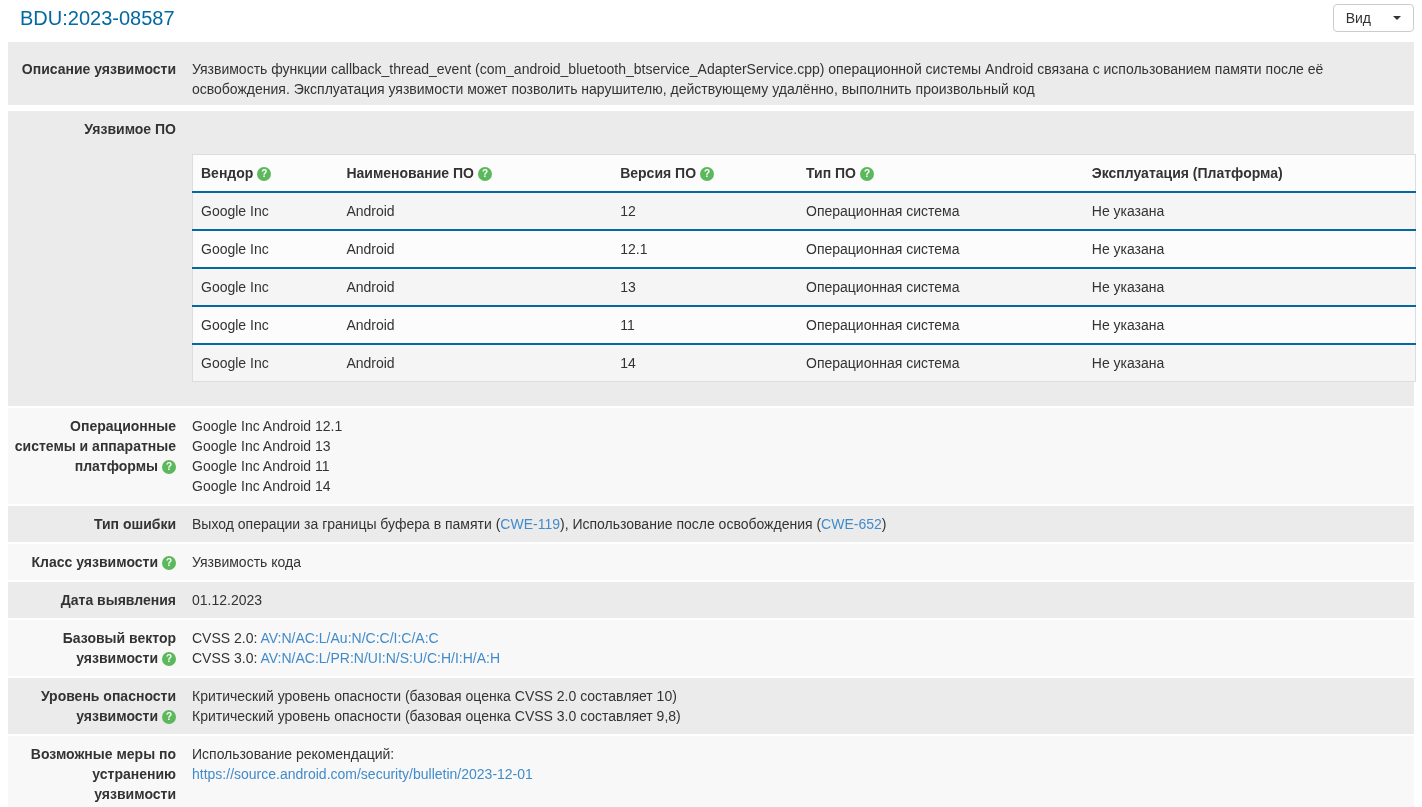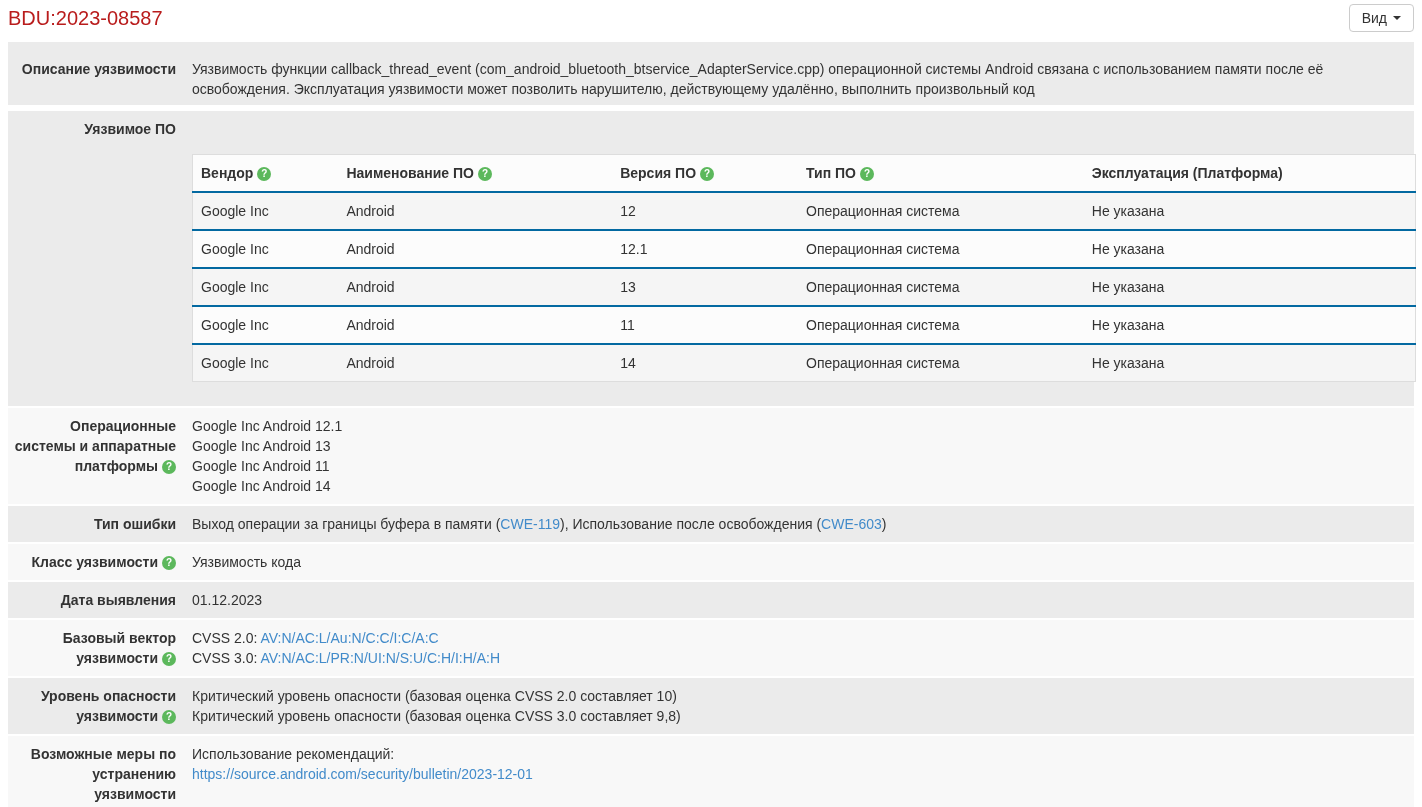--- a/index.html
+++ b/index.html
@@ -15,33 +15,33 @@
   .page-header {
     display: flex;
     justify-content: space-between;
     align-items: flex-start;
     padding: 2px 8px 0 8px;
     height: 40px;
   }
   .page-title {
     font-size: 20px;
     font-weight: 400;
-    margin: 5px 0 0 0;
-    color: #b91c1c;
+    margin: 5px 0 0 12px;
+    color: #0369a1;
   }
   .btn-default {
     background: #fff;
     border: 1px solid #ccc;
     border-radius: 4px;
     padding: 5px 12px;
     font-size: 14px;
     color: #333;
     display: inline-flex;
     align-items: center;
-    gap: 6px;
+    gap: 22px;
     cursor: pointer;
     font-family: "Liberation Sans", sans-serif;
     margin-top: 2px;
   }
   .caret {
     display: inline-block;
     width: 0; height: 0;
     border-left: 4px solid transparent;
     border-right: 4px solid transparent;
     border-top: 4px solid #333;
@@ -191,21 +191,21 @@
         <div class="value-cell">
           <div class="vline">Google Inc Android 12.1</div>
           <div class="vline">Google Inc Android 13</div>
           <div class="vline">Google Inc Android 11</div>
           <div class="vline">Google Inc Android 14</div>
         </div>
       </div>
       <div class="band dark">
         <div class="label-cell">Тип ошибки</div>
         <div class="value-cell">
-          <div class="vline">Выход операции за границы буфера в памяти (<a href="#">CWE-119</a>), Использование после освобождения (<a href="#">CWE-603</a>)</div>
+          <div class="vline">Выход операции за границы буфера в памяти (<a href="#">CWE-119</a>), Использование после освобождения (<a href="#">CWE-652</a>)</div>
         </div>
       </div>
       <div class="band light">
         <div class="label-cell">Класс уязвимости<span class="help-badge">?</span></div>
         <div class="value-cell">
           <div class="vline">Уязвимость кода</div>
         </div>
       </div>
       <div class="band dark">
         <div class="label-cell">Дата выявления</div>

